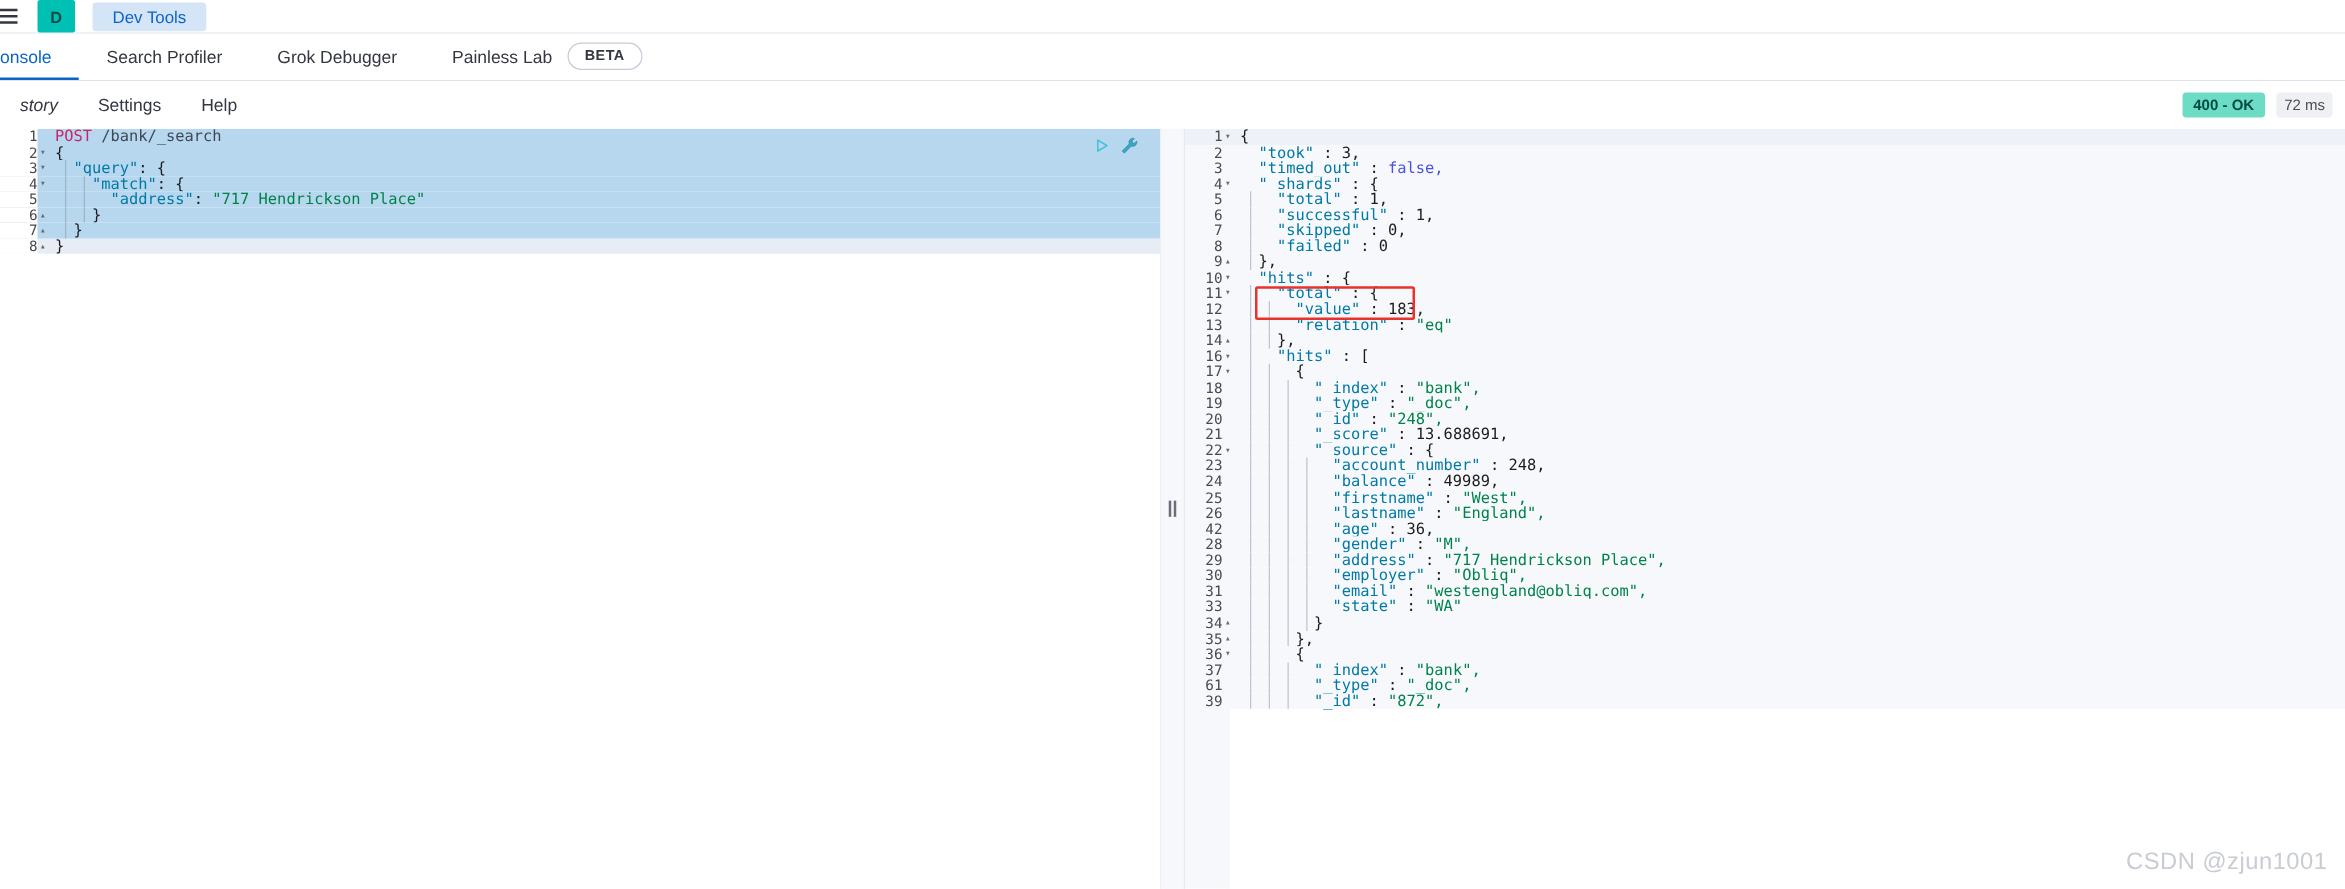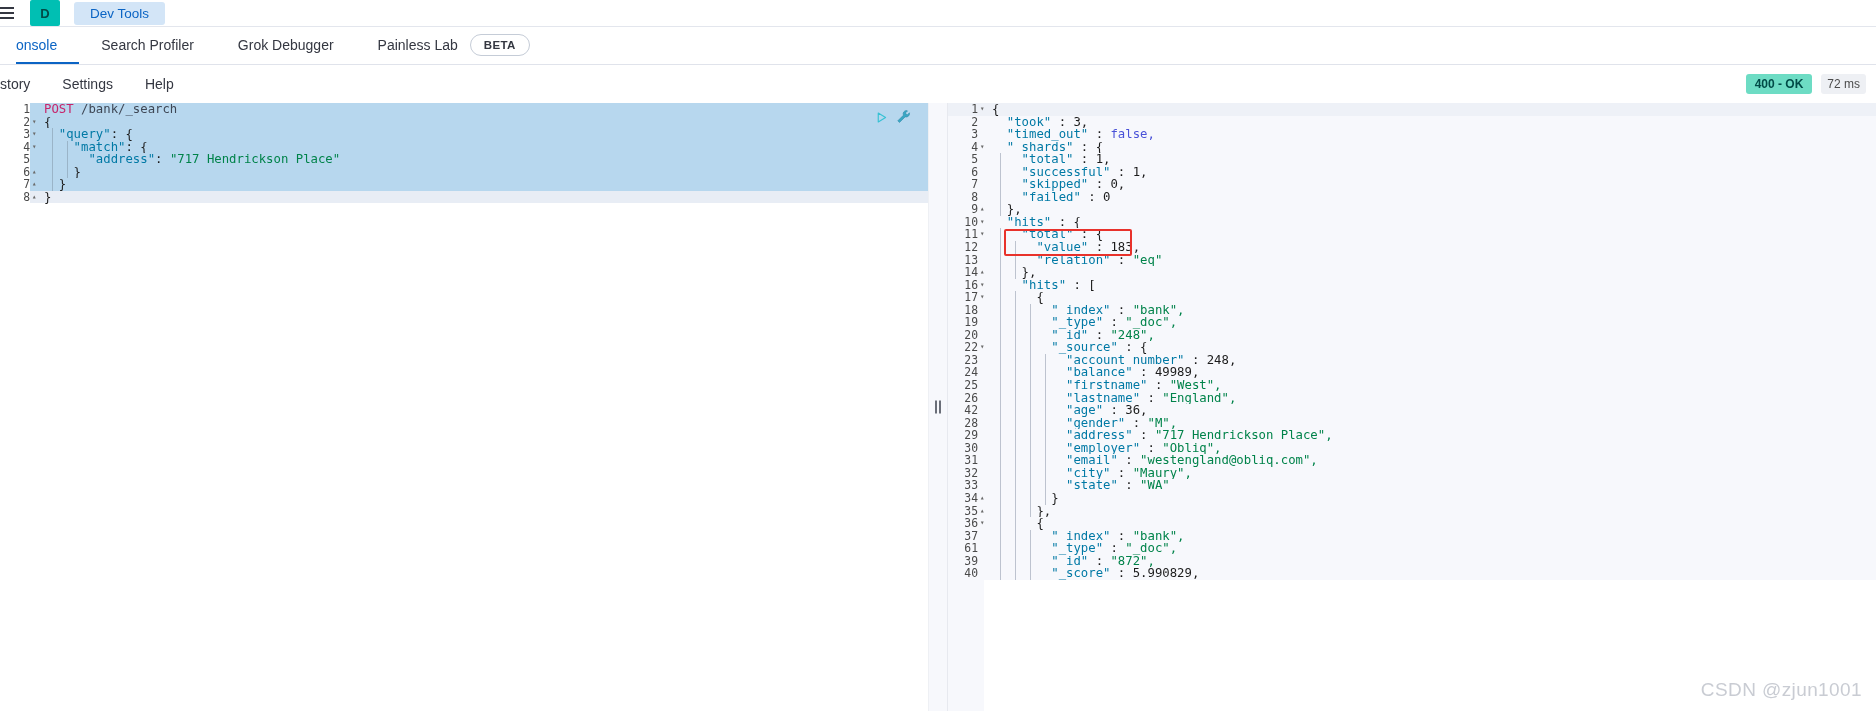--- a/index.html
+++ b/index.html
@@ -39,21 +39,21 @@
     display: flex; align-items: center;
     padding: 0 16px; white-space: nowrap;
   }
 
   
   .tabsrow {
     position: absolute; left: 0; top: 27px; width: 1876px; height: 38px;
     background: #ffffff;
     display: flex; align-items: flex-end;
     border-bottom: 1px solid #e0e3eb;
-    padding-left: 16px;
+    padding-left: 0px;
   }
   .tab {
     position: relative;
     height: 38px; display: flex; align-items: center;
     padding: 0 22px;
     font-size: 14px; color: #343741; white-space: nowrap;
   }
   .tab.active { color: #0b64c4; }
   .tab.active::after {
     content: ""; position: absolute; left: 0; right: 0; bottom: 0;
@@ -70,21 +70,21 @@
 
   
   .submenu {
     position: absolute; left: 0; top: 65px; width: 1876px; height: 38px;
     background: #ffffff;
     display: flex; align-items: center;
   }
   .submenu-item {
     font-size: 14px; color: #343741; padding: 0 16px; white-space: nowrap;
   }
-  .submenu-item:first-child { padding-left: 0; }
+  .submenu-item:first-child { padding-left: 16px; font-style: italic; }
 
   .status-wrap {
     position: absolute; right: 10px; top: 65px; height: 38px;
     display: flex; align-items: center; gap: 9px;
   }
   .status-pill {
     height: 20px; padding: 0 9px; border-radius: 3px;
     font-size: 12px; font-weight: 700; color: #014b47;
     display: flex; align-items: center; background: #6ddcc4;
   }
@@ -296,38 +296,37 @@
         <div class="ln"><span class="ln-num">10</span><span class="fold">▾</span><span class="ln-text"><span class="t-key">  "hits"</span><span class="t-punc"> : {</span></span></div>
         <div class="ln"><span class="ln-num">11</span><span class="fold">▾</span><span class="ln-text"><span class="t-key">    "total"</span><span class="t-punc"> : {</span></span><i class="rguide" style="left: 52px;"></i></div>
         <div class="ln"><span class="ln-num">12</span><span class="ln-text"><span class="t-key">      "value"</span><span class="t-punc"> : </span><span class="t-num">183,</span></span><i class="rguide" style="left: 52px;"></i><i class="rguide" style="left: 67px;"></i></div>
         <div class="ln"><span class="ln-num">13</span><span class="ln-text"><span class="t-key">      "relation"</span><span class="t-punc"> : </span><span class="t-str">"eq"</span></span><i class="rguide" style="left: 52px;"></i><i class="rguide" style="left: 67px;"></i></div>
         <div class="ln"><span class="ln-num">14</span><span class="fold">▴</span><span class="ln-text"><span class="t-punc">    },</span></span><i class="rguide" style="left: 52px;"></i><i class="rguide" style="left: 67px;"></i></div>
         <div class="ln"><span class="ln-num">16</span><span class="fold">▾</span><span class="ln-text"><span class="t-key">    "hits"</span><span class="t-punc"> : [</span></span><i class="rguide" style="left: 52px;"></i></div>
         <div class="ln"><span class="ln-num">17</span><span class="fold">▾</span><span class="ln-text"><span class="t-punc">      {</span></span><i class="rguide" style="left: 52px;"></i><i class="rguide" style="left: 67px;"></i></div>
         <div class="ln"><span class="ln-num">18</span><span class="ln-text"><span class="t-key">        "_index"</span><span class="t-punc"> : </span><span class="t-str">"bank",</span></span><i class="rguide" style="left: 52px;"></i><i class="rguide" style="left: 67px;"></i><i class="rguide" style="left: 82px;"></i></div>
         <div class="ln"><span class="ln-num">19</span><span class="ln-text"><span class="t-key">        "_type"</span><span class="t-punc"> : </span><span class="t-str">"_doc",</span></span><i class="rguide" style="left: 52px;"></i><i class="rguide" style="left: 67px;"></i><i class="rguide" style="left: 82px;"></i></div>
         <div class="ln"><span class="ln-num">20</span><span class="ln-text"><span class="t-key">        "_id"</span><span class="t-punc"> : </span><span class="t-str">"248",</span></span><i class="rguide" style="left: 52px;"></i><i class="rguide" style="left: 67px;"></i><i class="rguide" style="left: 82px;"></i></div>
+        <div class="ln"><span class="ln-num">21</span><span class="ln-text"><span class="t-key">        "_score"</span><span class="t-punc"> : </span><span class="t-num">13.688691,</span></span><i class="rguide" style="left: 52px;"></i><i class="rguide" style="left: 67px;"></i><i class="rguide" style="left: 82px;"></i></div>
         <div class="ln"><span class="ln-num">22</span><span class="fold">▾</span><span class="ln-text"><span class="t-key">        "_source"</span><span class="t-punc"> : {</span></span><i class="rguide" style="left: 52px;"></i><i class="rguide" style="left: 67px;"></i><i class="rguide" style="left: 82px;"></i></div>
         <div class="ln"><span class="ln-num">23</span><span class="ln-text"><span class="t-key">          "account_number"</span><span class="t-punc"> : </span><span class="t-num">248,</span></span><i class="rguide" style="left: 52px;"></i><i class="rguide" style="left: 67px;"></i><i class="rguide" style="left: 82px;"></i><i class="rguide" style="left: 97px;"></i></div>
         <div class="ln"><span class="ln-num">24</span><span class="ln-text"><span class="t-key">          "balance"</span><span class="t-punc"> : </span><span class="t-num">49989,</span></span><i class="rguide" style="left: 52px;"></i><i class="rguide" style="left: 67px;"></i><i class="rguide" style="left: 82px;"></i><i class="rguide" style="left: 97px;"></i></div>
         <div class="ln"><span class="ln-num">25</span><span class="ln-text"><span class="t-key">          "firstname"</span><span class="t-punc"> : </span><span class="t-str">"West",</span></span><i class="rguide" style="left: 52px;"></i><i class="rguide" style="left: 67px;"></i><i class="rguide" style="left: 82px;"></i><i class="rguide" style="left: 97px;"></i></div>
         <div class="ln"><span class="ln-num">26</span><span class="ln-text"><span class="t-key">          "lastname"</span><span class="t-punc"> : </span><span class="t-str">"England",</span></span><i class="rguide" style="left: 52px;"></i><i class="rguide" style="left: 67px;"></i><i class="rguide" style="left: 82px;"></i><i class="rguide" style="left: 97px;"></i></div>
         <div class="ln"><span class="ln-num">42</span><span class="ln-text"><span class="t-key">          "age"</span><span class="t-punc"> : </span><span class="t-num">36,</span></span><i class="rguide" style="left: 52px;"></i><i class="rguide" style="left: 67px;"></i><i class="rguide" style="left: 82px;"></i><i class="rguide" style="left: 97px;"></i></div>
         <div class="ln"><span class="ln-num">28</span><span class="ln-text"><span class="t-key">          "gender"</span><span class="t-punc"> : </span><span class="t-str">"M",</span></span><i class="rguide" style="left: 52px;"></i><i class="rguide" style="left: 67px;"></i><i class="rguide" style="left: 82px;"></i><i class="rguide" style="left: 97px;"></i></div>
         <div class="ln"><span class="ln-num">29</span><span class="ln-text"><span class="t-key">          "address"</span><span class="t-punc"> : </span><span class="t-str">"717 Hendrickson Place",</span></span><i class="rguide" style="left: 52px;"></i><i class="rguide" style="left: 67px;"></i><i class="rguide" style="left: 82px;"></i><i class="rguide" style="left: 97px;"></i></div>
         <div class="ln"><span class="ln-num">30</span><span class="ln-text"><span class="t-key">          "employer"</span><span class="t-punc"> : </span><span class="t-str">"Obliq",</span></span><i class="rguide" style="left: 52px;"></i><i class="rguide" style="left: 67px;"></i><i class="rguide" style="left: 82px;"></i><i class="rguide" style="left: 97px;"></i></div>
         <div class="ln"><span class="ln-num">31</span><span class="ln-text"><span class="t-key">          "email"</span><span class="t-punc"> : </span><span class="t-str">"westengland@obliq.com",</span></span><i class="rguide" style="left: 52px;"></i><i class="rguide" style="left: 67px;"></i><i class="rguide" style="left: 82px;"></i><i class="rguide" style="left: 97px;"></i></div>
-        <div class="ln"><span class="ln-num">32</span><span class="ln-text"><span class="t-key">          "city"</span><span class="t-punc"> : </span><span class="t-str">"Maury",</span></span><i class="rguide" style="left: 52px;"></i><i class="rguide" style="left: 67px;"></i><i class="rguide" style="left: 82px;"></i><i class="rguide" style="left: 97px;"></i></div>
         <div class="ln"><span class="ln-num">33</span><span class="ln-text"><span class="t-key">          "state"</span><span class="t-punc"> : </span><span class="t-str">"WA"</span></span><i class="rguide" style="left: 52px;"></i><i class="rguide" style="left: 67px;"></i><i class="rguide" style="left: 82px;"></i><i class="rguide" style="left: 97px;"></i></div>
         <div class="ln"><span class="ln-num">34</span><span class="fold">▴</span><span class="ln-text"><span class="t-punc">        }</span></span><i class="rguide" style="left: 52px;"></i><i class="rguide" style="left: 67px;"></i><i class="rguide" style="left: 82px;"></i><i class="rguide" style="left: 97px;"></i></div>
         <div class="ln"><span class="ln-num">35</span><span class="fold">▴</span><span class="ln-text"><span class="t-punc">      },</span></span><i class="rguide" style="left: 52px;"></i><i class="rguide" style="left: 67px;"></i><i class="rguide" style="left: 82px;"></i></div>
         <div class="ln"><span class="ln-num">36</span><span class="fold">▾</span><span class="ln-text"><span class="t-punc">      {</span></span><i class="rguide" style="left: 52px;"></i><i class="rguide" style="left: 67px;"></i></div>
         <div class="ln"><span class="ln-num">37</span><span class="ln-text"><span class="t-key">        "_index"</span><span class="t-punc"> : </span><span class="t-str">"bank",</span></span><i class="rguide" style="left: 52px;"></i><i class="rguide" style="left: 67px;"></i><i class="rguide" style="left: 82px;"></i></div>
         <div class="ln"><span class="ln-num">61</span><span class="ln-text"><span class="t-key">        "_type"</span><span class="t-punc"> : </span><span class="t-str">"_doc",</span></span><i class="rguide" style="left: 52px;"></i><i class="rguide" style="left: 67px;"></i><i class="rguide" style="left: 82px;"></i></div>
         <div class="ln"><span class="ln-num">39</span><span class="ln-text"><span class="t-key">        "_id"</span><span class="t-punc"> : </span><span class="t-str">"872",</span></span><i class="rguide" style="left: 52px;"></i><i class="rguide" style="left: 67px;"></i><i class="rguide" style="left: 82px;"></i></div>
-        <div class="ln"><span class="ln-num">40</span><span class="ln-text"><span class="t-key">        "_score"</span><span class="t-punc"> : </span><span class="t-num">5.990829,</span></span><i class="rguide" style="left: 52px;"></i><i class="rguide" style="left: 67px;"></i><i class="rguide" style="left: 82px;"></i></div>
       </div>
     <div class="annot-box" id="annot-box" style="left: 56px; top: 126px; width: 128px; height: 27px; border-color: rgb(232, 50, 43);"></div>
   </div>
 
 </div>
 
 <div class="watermark">CSDN @zjun1001</div>
 
 </body></html>

